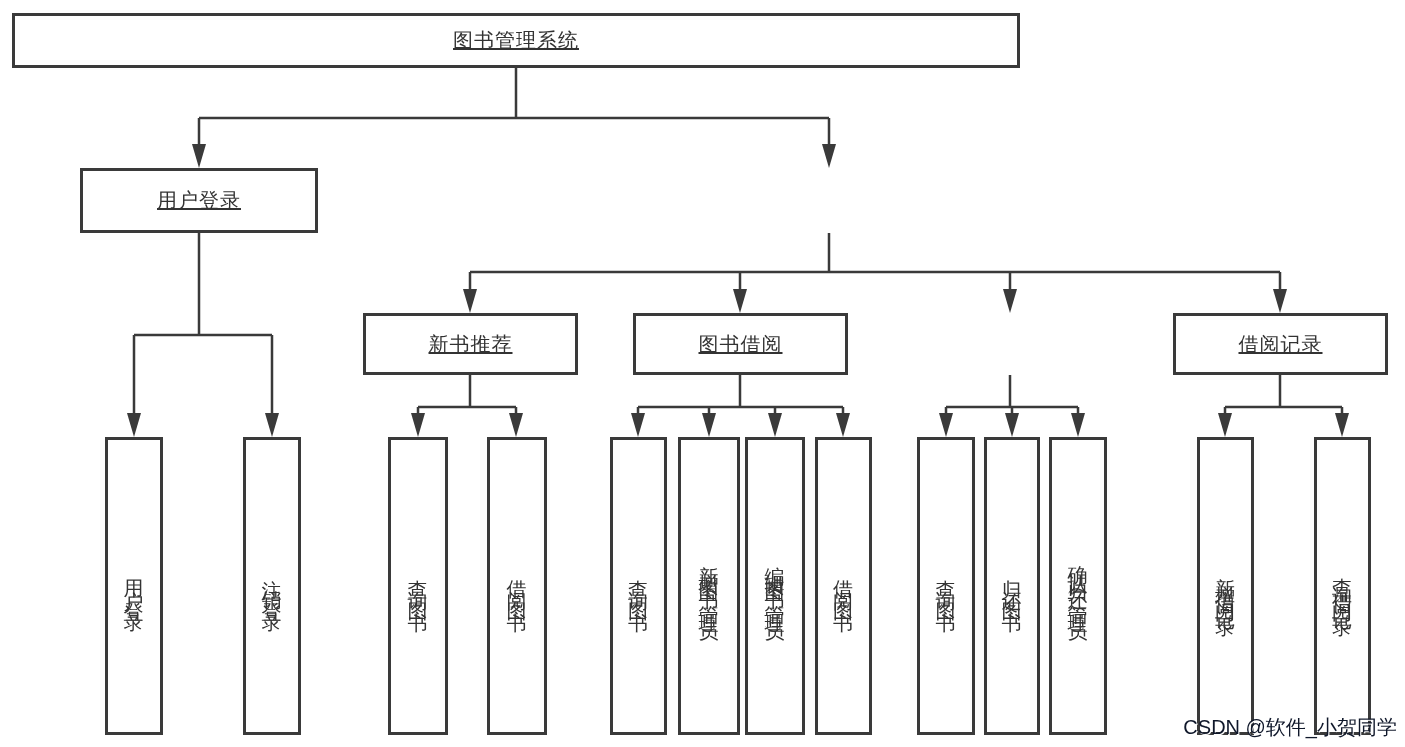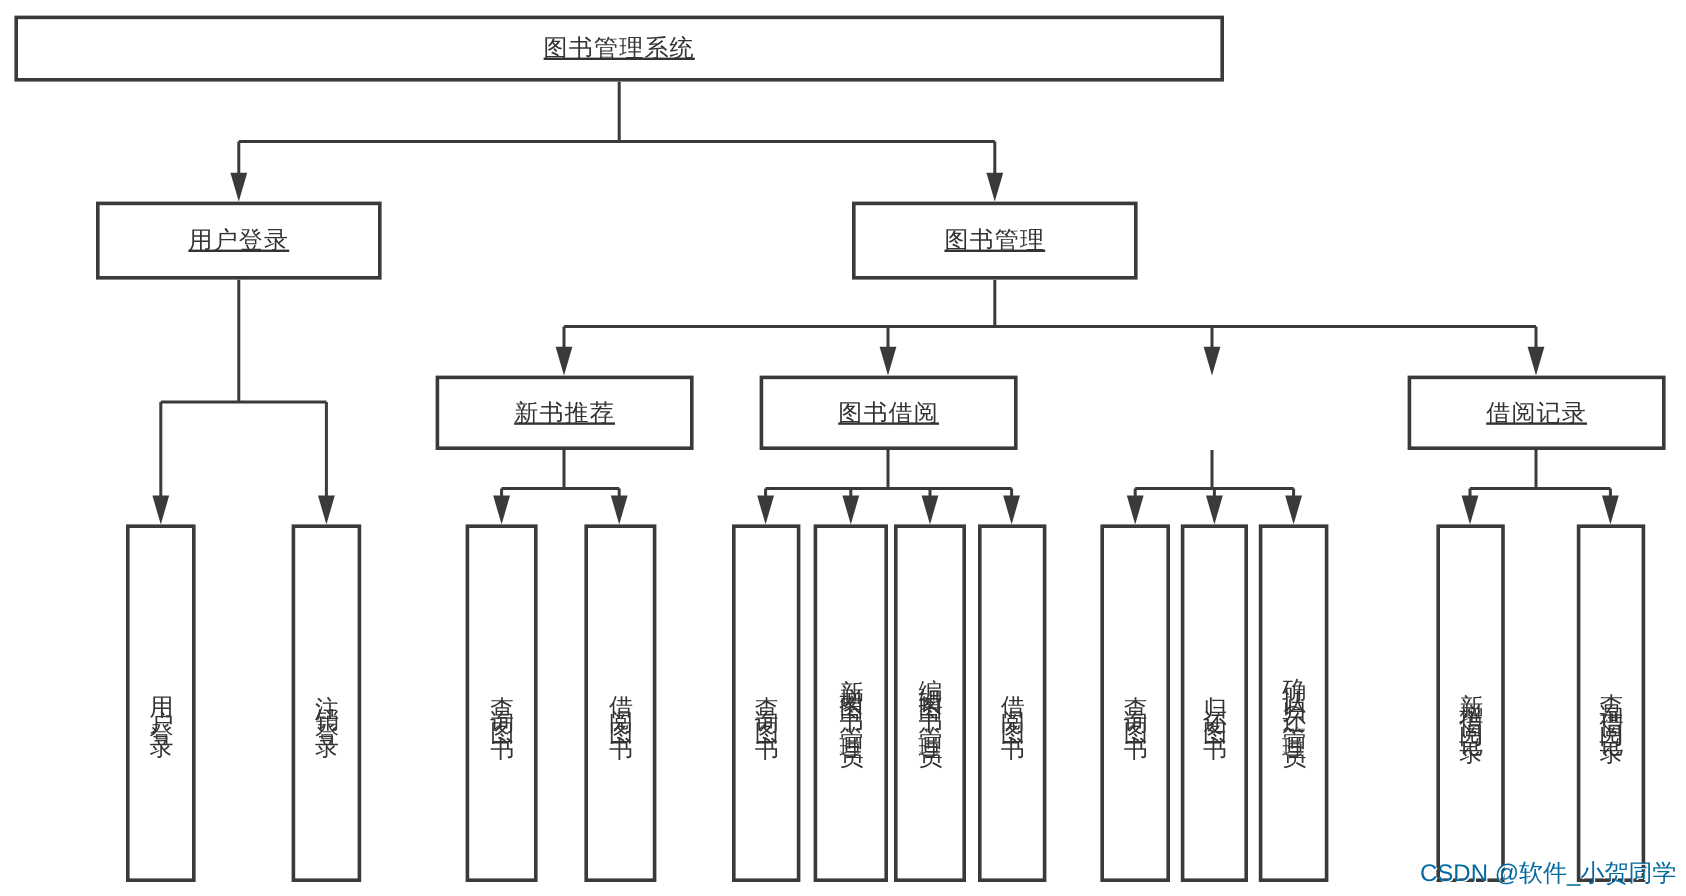--- a/index.html
+++ b/index.html
@@ -42,21 +42,21 @@
     line-height: 1;
     letter-spacing: 8px;
     color: #333333;
   }
   .leaf-short .vlabel { letter-spacing: 11px; }
   .watermark {
     position: absolute;
     right: 8px;
     bottom: 6px;
     font-size: 20px;
-    color: #0369a1;
+    color: #0f172a;
     text-shadow: 1px 1px 0 #ffffff;
     z-index: 2;
     white-space: nowrap;
   }
 </style>
 </head>
 <body>
 
 <div class="canvas">
 
@@ -99,23 +99,20 @@
       <polygon points="1335,413 1349,413 1342,437"></polygon>
     </g>
   </svg>
 
   <div class="node" style="left:12px; top:13px; width:1008px; height:55px;">
     <span class="hlabel">图书管理系统</span>
   </div>
 
   <div class="node" style="left:80px; top:168px; width:238px; height:65px;">
     <span class="hlabel">用户登录</span>
-  </div>
-  <div class="node" style="left:710px; top:168px; width:238px; height:65px;">
-    <span class="hlabel">图书管理</span>
   </div>
 
   <div class="node" style="left:363px; top:313px; width:215px; height:62px;justify-content:center;">
     <span class="hlabel">新书推荐</span>
   </div>
   <div class="node" style="left:633px; top:313px; width:215px; height:62px;align-items:center;">
     <span class="hlabel">图书借阅</span>
   </div>
   <div class="node" style="left:1173px; top:313px; width:215px; height:62px;">
     <span class="hlabel">借阅记录</span>

